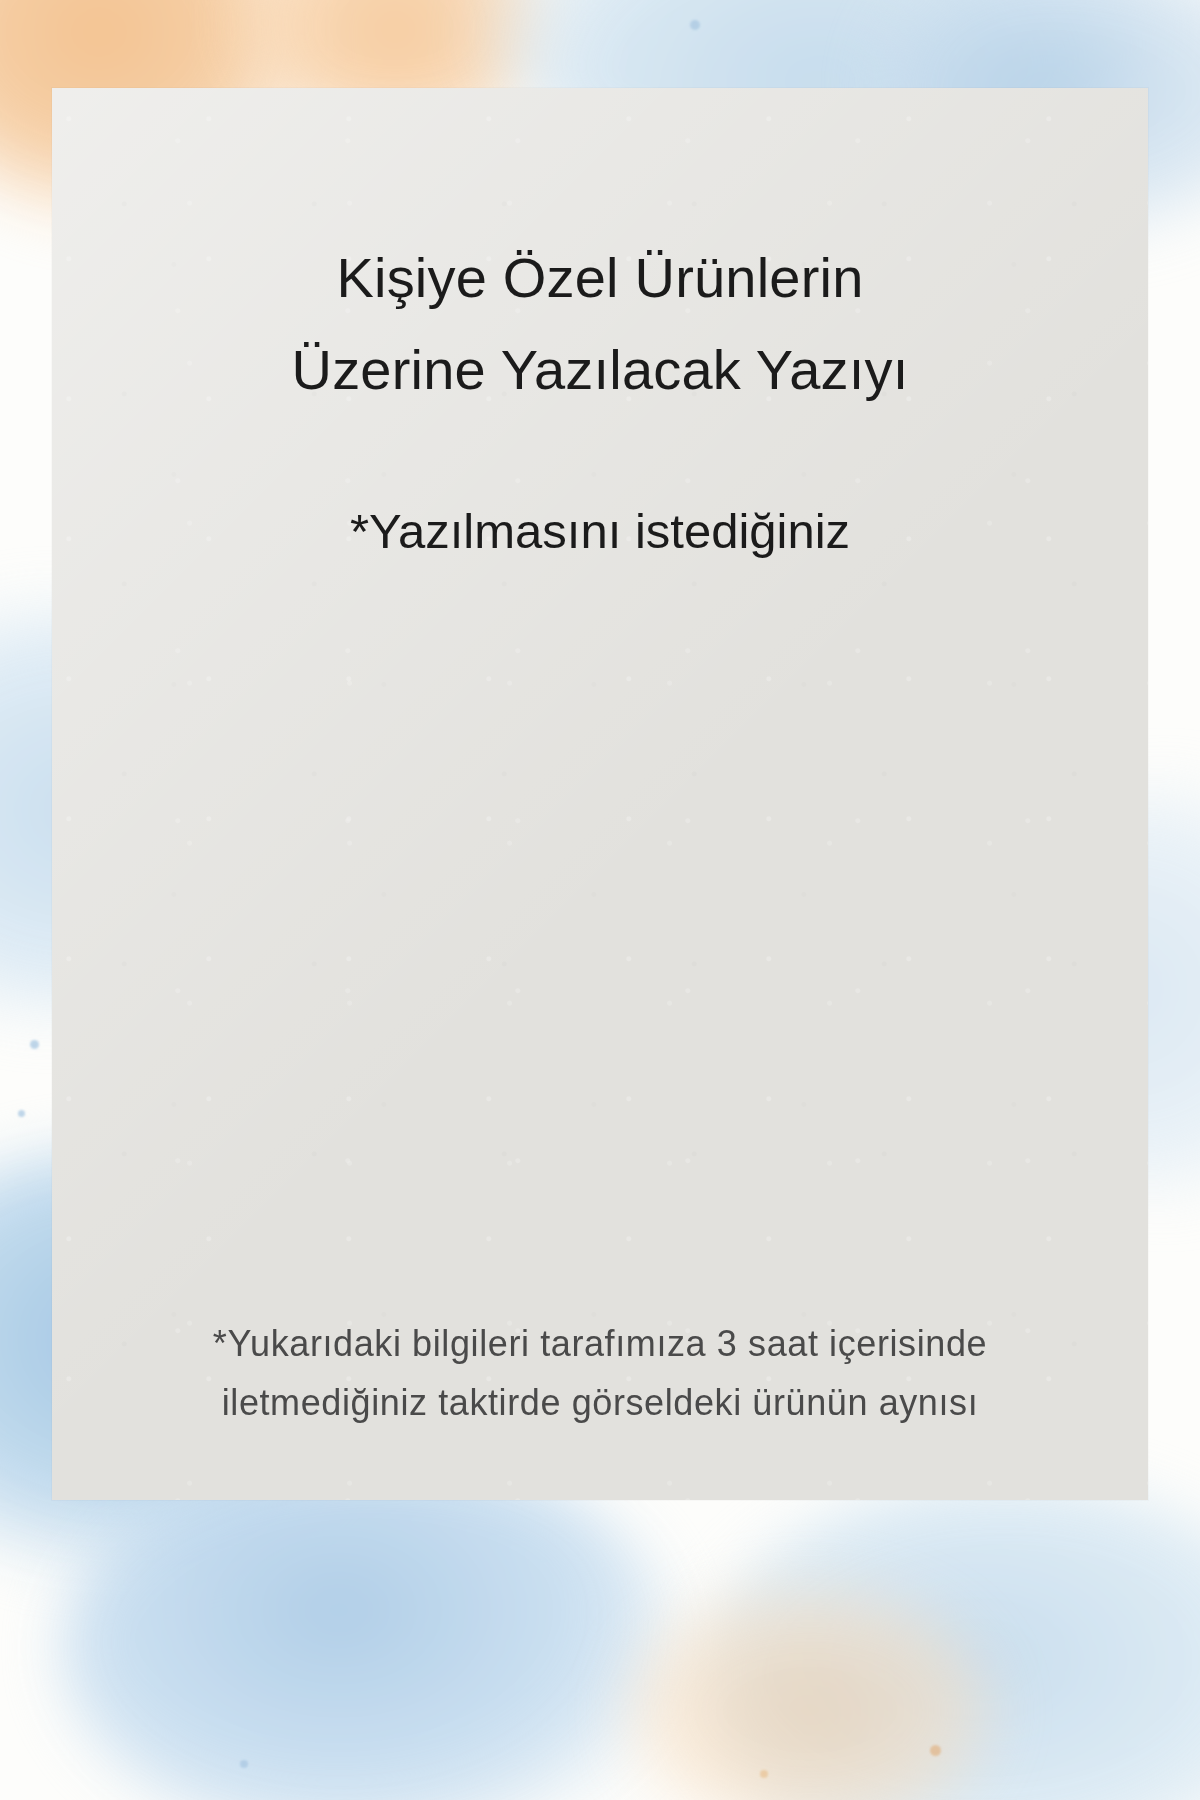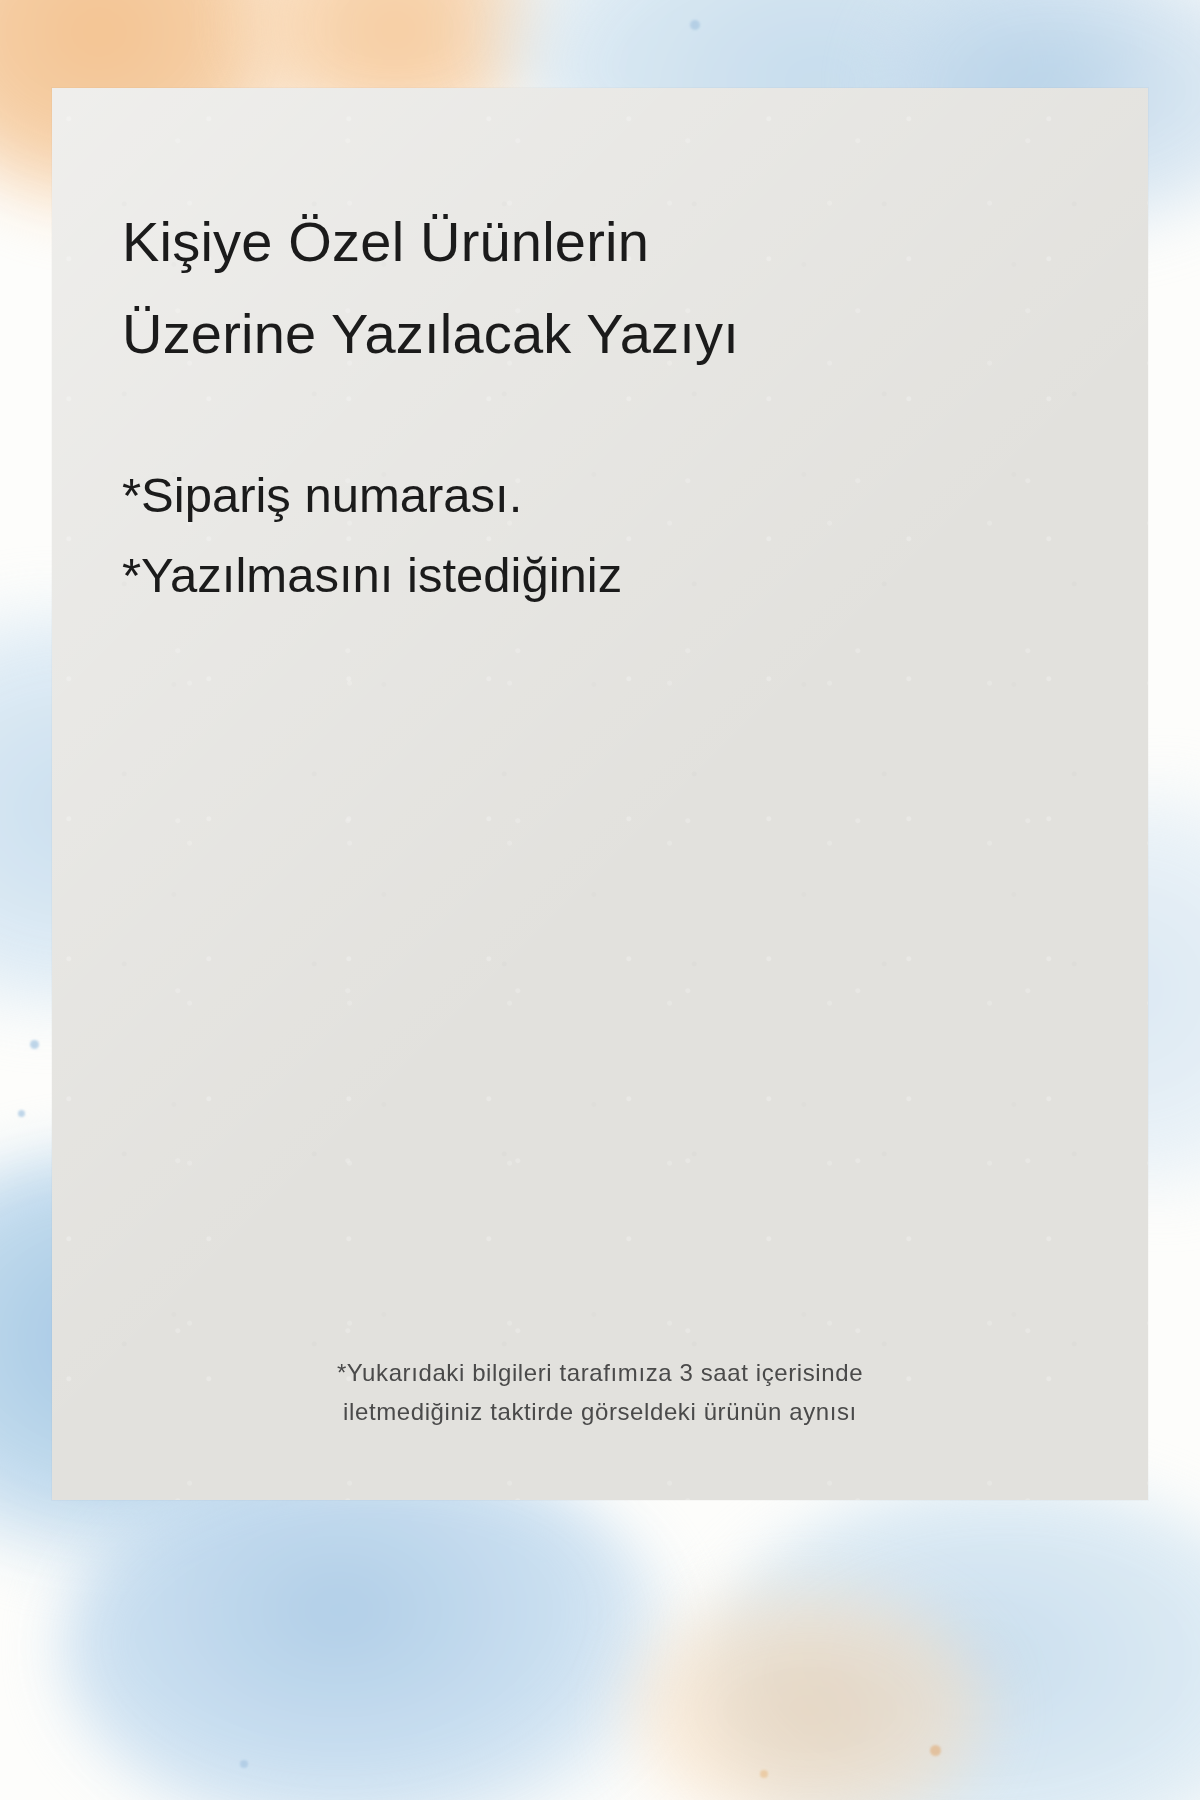--- a/index.html
+++ b/index.html
@@ -119,21 +119,22 @@
       radial-gradient(circle at 74% 31%, rgba(255,255,255,0.6) 0 2px, rgba(255,255,255,0) 3px),
       radial-gradient(circle at 58% 84%, rgba(0,0,0,0.04) 0 2px, rgba(0,0,0,0) 3px),
       radial-gradient(circle at 86% 72%, rgba(255,255,255,0.55) 0 2px, rgba(255,255,255,0) 3px);
     background-size: 140px 140px, 190px 190px, 170px 170px, 210px 210px, 160px 160px;
   }
 
   .card-inner {
     position: relative;
     z-index: 2;
     padding: 108px 70px 0 70px;
-    text-align: left;
+    text-align: center;
+    margin-top: 36px;
   }
 
   .headline {
     font-size: 56px;
     line-height: 1.64;
     color: #1b1b1b;
     font-weight: 400;
     letter-spacing: 0.2px;
     margin: 0;
   }
@@ -149,21 +150,21 @@
     margin: 0;
   }
   .bullets .line { display: block; }
   .bullets .bold { font-weight: 700; }
 
   .footnote {
     position: absolute;
     left: 70px;
     right: 70px;
     bottom: 68px;
-    font-size: 24px;
+    font-size: 36px;
     line-height: 1.62;
     color: #4a4a4a;
     letter-spacing: 0.6px;
     text-align: center;
     z-index: 2;
   }
   .footnote .line { display: block; }
 </style>
 </head>
 <body>
@@ -195,21 +196,20 @@
     <div class="card-inner">
 
       <div class="headline">
         <span class="line">Kişiye Özel Ürünlerin</span>
         <span class="line">Üzerine Yazılacak Yazıyı</span>
       </div>
 
       <div class="spacer-block"></div>
 
       <div class="bullets">
-        <span class="line">*Sipariş numarası.</span>
         <span class="line">*Yazılmasını istediğiniz</span>
       </div>
 
     </div>
 
     <div class="footnote">
       <span class="line">*Yukarıdaki bilgileri tarafımıza 3 saat içerisinde</span>
       <span class="line">iletmediğiniz taktirde görseldeki ürünün aynısı</span>
     </div>
   </div>

